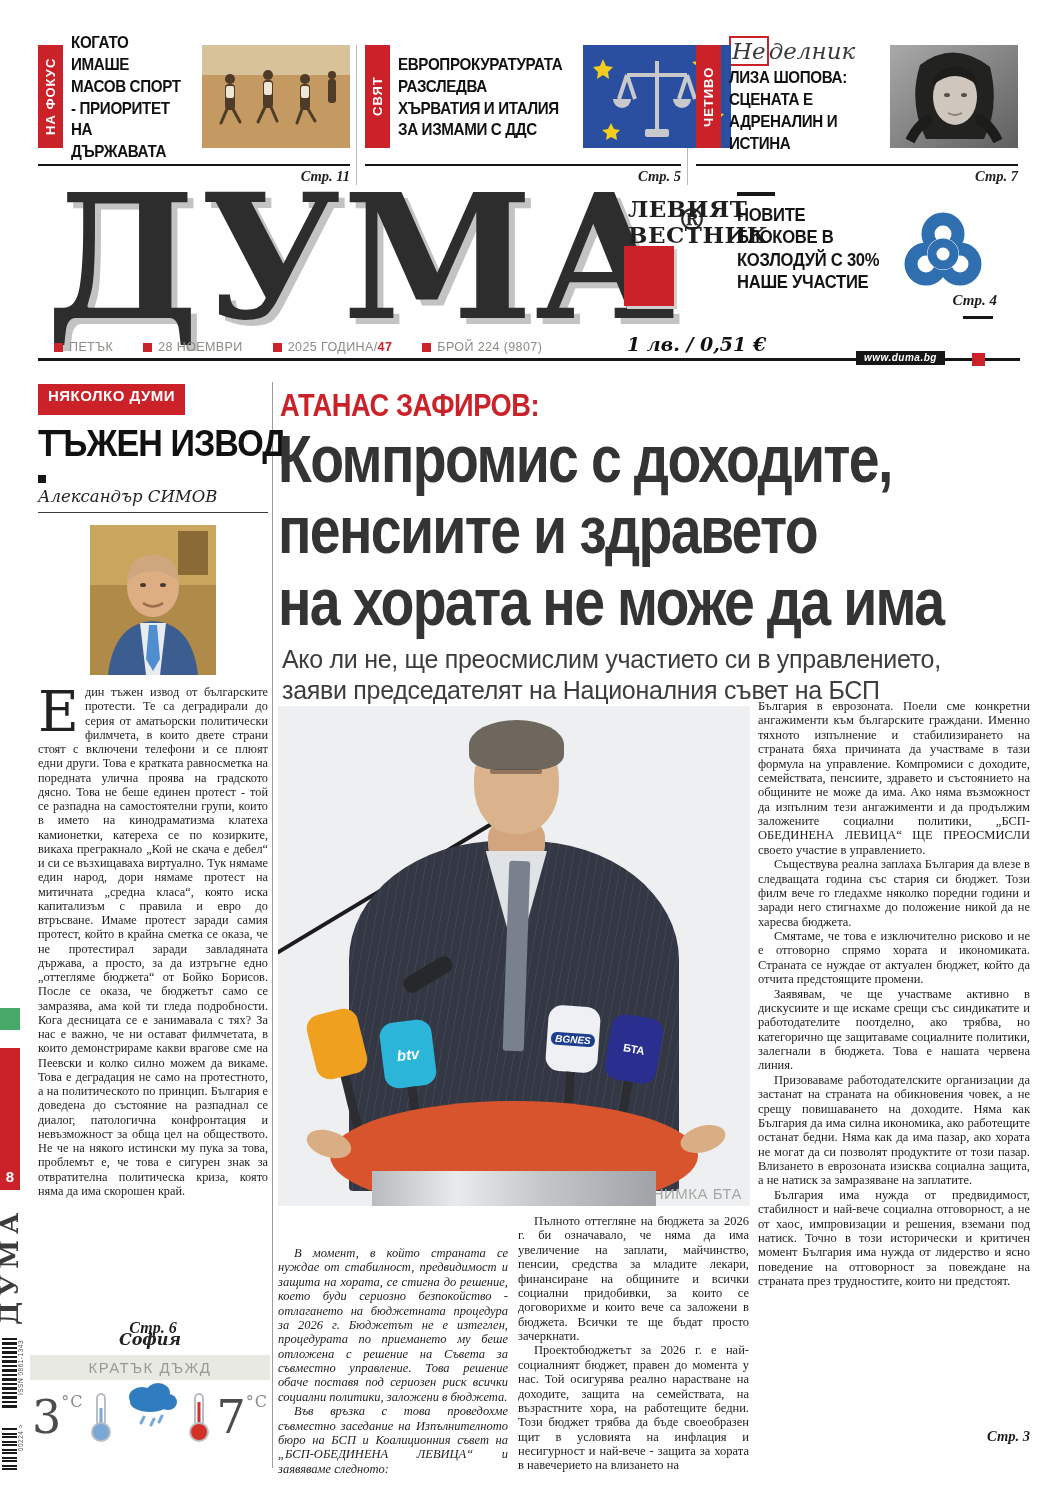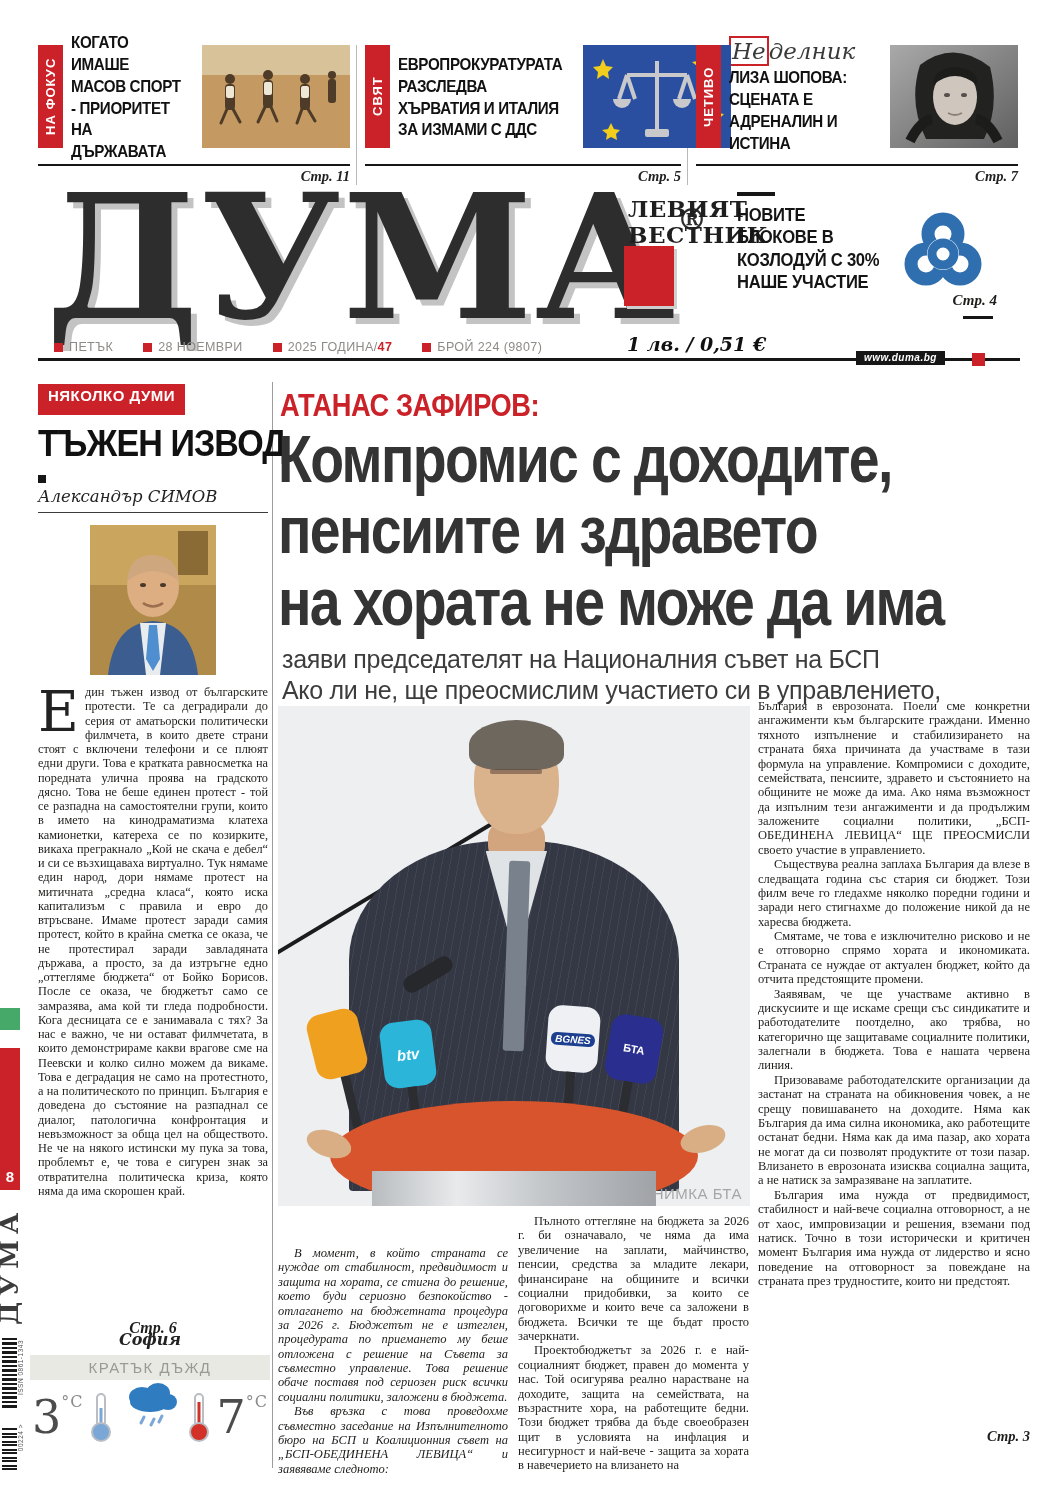--- a/index.html
+++ b/index.html
@@ -415,22 +415,22 @@
     </div>
   </div>
 
   <div class="ma-kicker">АТАНАС ЗАФИРОВ:</div>
   <div class="ma-headline">
     <div class="ma-hline">Компромис с доходите,</div>
     <div class="ma-hline">пенсиите и здравето</div>
     <div class="ma-hline">на хората не може да има</div>
   </div>
   <div class="ma-subhead">
+    <div>Ако ли не, ще преосмислим участието си в управлението,</div>
     <div>заяви председателят на Националния съвет на БСП</div>
-    <div>Ако ли не, ще преосмислим участието си в управлението,</div>
   </div>
 
   <div class="photo">
     <div class="boom"></div>
     <div class="suit">
         <div class="suit-stripe"></div>
       </div>
     <div class="neck"></div>
     <div class="shirt"></div>
     <div class="tie"></div>

